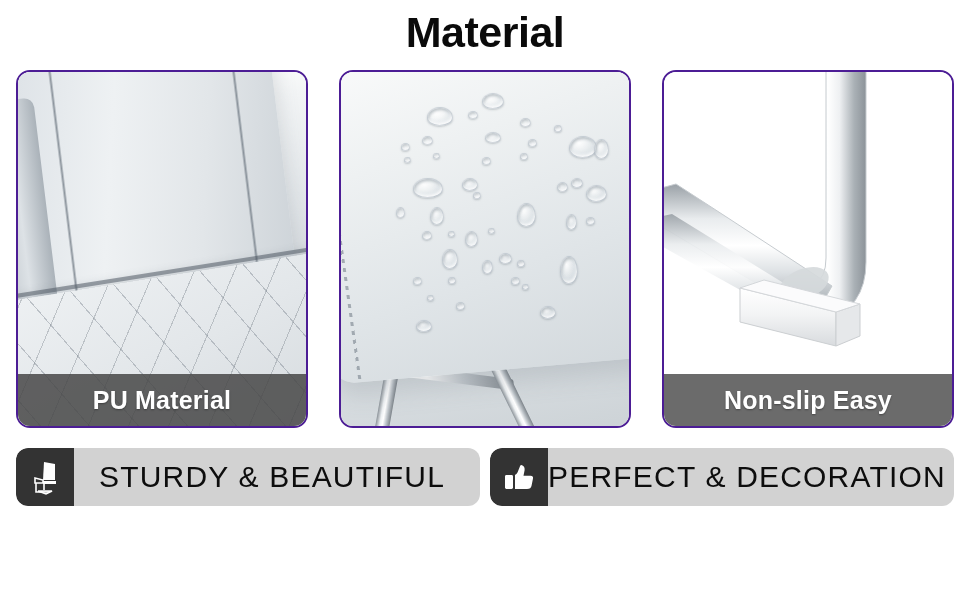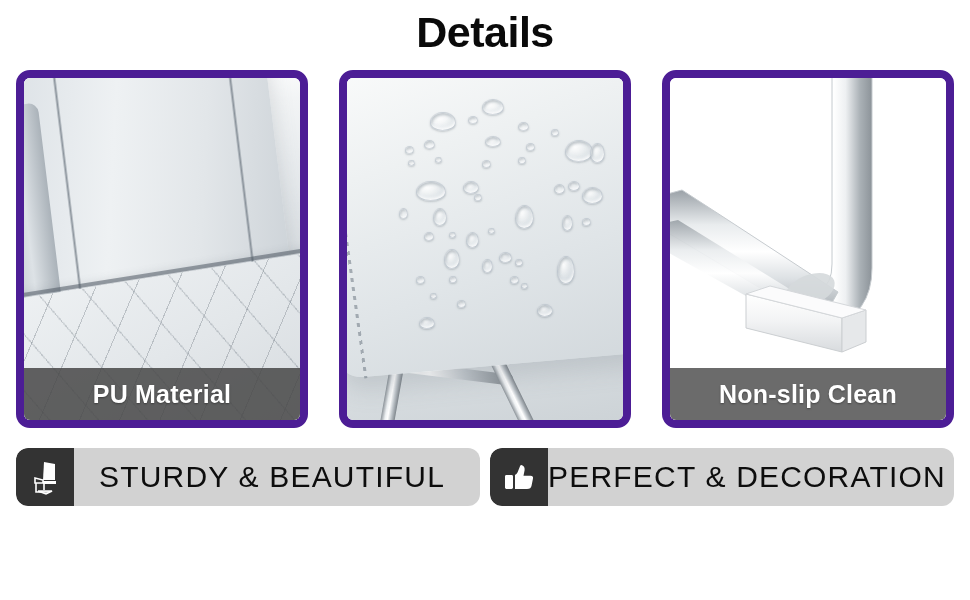--- a/index.html
+++ b/index.html
@@ -38,21 +38,21 @@
     width: 938px;
     height: 358px;
     display: flex;
     justify-content: space-between;
   }
 
   .panel {
     position: relative;
     width: 292px;
     height: 358px;
-    border: 8px solid #4c1d95;
+    border: 2px solid #4c1d95;
     border-radius: 14px;
     overflow: hidden;
     background: #ffffff;
   }
 
   .panel-photo {
     position: absolute;
     inset: 0;
     overflow: hidden;
   }
@@ -216,21 +216,21 @@
     font-size: 30px;
     color: #0d0d0d;
     letter-spacing: 1.2px;
     padding-right: 10px;
     white-space: nowrap;
   }
 </style>
 </head>
 <body>
 
-<div class="page-title">Details</div>
+<div class="page-title">Material</div>
 
 <div class="panels">
 
   <div class="panel">
     <div class="panel-photo">
       <div class="pu-bg"></div>
       <div class="pu-backrest"></div>
       <div class="pu-fold"></div>
       <div class="pu-seam s1"></div>
       <div class="pu-seam s2"></div>
@@ -329,21 +329,21 @@
 
         <path d="M-10 146 L8 142 L160 236 L148 258 L-10 170 Z" fill="url(#chromeH)" opacity="0.92"></path>
 
         <ellipse cx="140" cy="212" rx="26" ry="15" transform="rotate(-22 140 212)" fill="#d5d9dc" opacity="0.9"></ellipse>
 
         <path d="M76 216 L172 240 L172 274 L76 250 Z" fill="url(#padG)" stroke="#cbced1" stroke-width="1"></path>
         <path d="M172 240 L196 232 L196 264 L172 274 Z" fill="#e6e8ea" stroke="#cbced1" stroke-width="1"></path>
         <path d="M76 216 L100 208 L196 232 L172 240 Z" fill="#fbfbfc" stroke="#d4d7da" stroke-width="1"></path>
       </svg>
     </div>
-    <div class="panel-caption solid">Non-slip Clean</div>
+    <div class="panel-caption solid">Non-slip Easy</div>
   </div>
 
 </div>
 
 <div class="features">
 
   <div class="feature">
     <span class="feature-icon">
       <svg width="34" height="36" viewBox="0 0 34 36" fill="none">
         <path d="M16 3 L27 5 L27 21 L15 21 Z" fill="#ffffff"></path>

